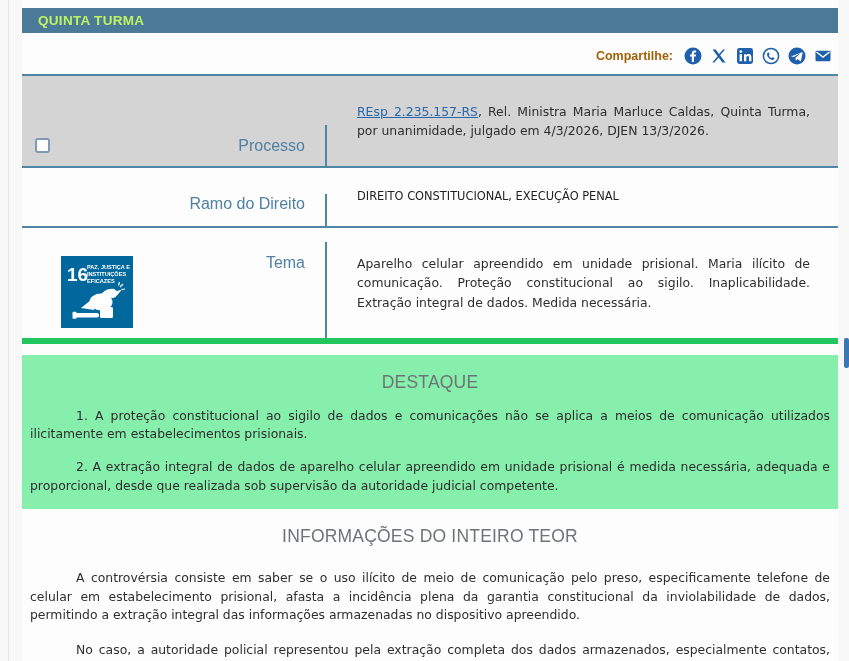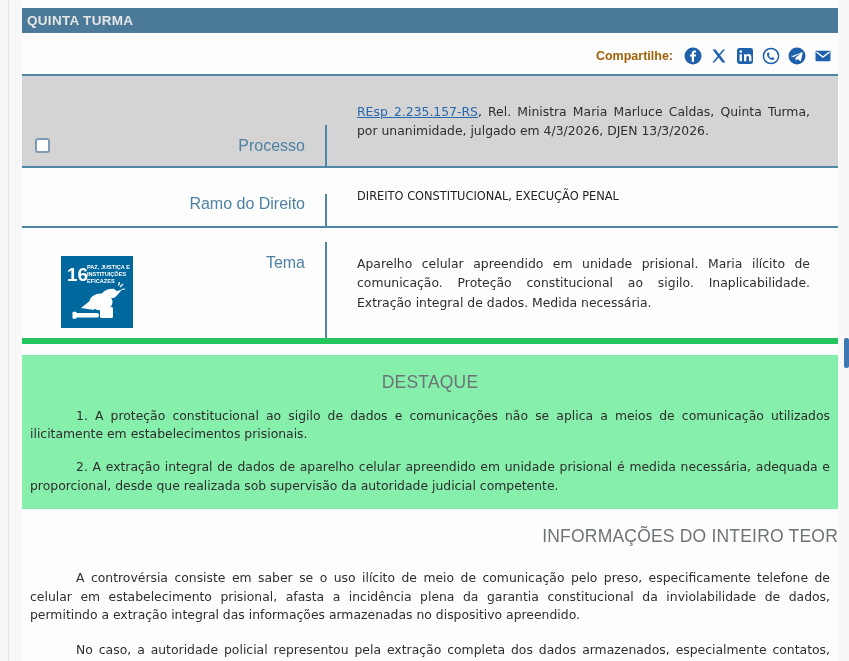--- a/index.html
+++ b/index.html
@@ -10,23 +10,23 @@
     -webkit-font-smoothing:antialiased;
   }
   .side-line{position:absolute;left:8px;top:0;bottom:0;width:1px;background:#e3e3e3;}
   .scroll-thumb{position:absolute;right:0;top:338px;width:5px;height:30px;background:#3c77b3;border-radius:2px;}
   .content{
     position:absolute;left:22px;top:0;width:816px;height:661px;
     background:#fdfdfd;overflow:hidden;
   }
   
   .topic-bar{
-    margin-top:8px;height:25px;background:#4a7a98;color:#e5e5e5;
+    margin-top:8px;height:25px;background:#4a7a98;color:#bef264;
     font-family:"Liberation Sans",sans-serif;font-weight:bold;font-size:13.5px;
-    line-height:25px;padding-left:5px;letter-spacing:.3px;
+    line-height:25px;padding-left:16px;letter-spacing:.3px;
   }
   
   .share-row{
     margin-top:13px;display:flex;justify-content:flex-end;align-items:center;
     padding-right:6px;gap:8px;height:19px;
   }
   .share-label{
     font-family:"Liberation Sans",sans-serif;font-weight:bold;font-size:12.5px;
     color:#a16207;margin-right:3px;
   }
@@ -67,21 +67,21 @@
     margin-top:11px;background:#86efac;padding:17px 8px 14px 8px;box-sizing:border-box;
   }
   .section-heading{
     font-family:"Liberation Sans",sans-serif;font-size:17.5px;color:#6e7476;
     text-align:center;margin:0 0 4px 0;font-weight:normal;letter-spacing:.2px;
   }
   .para{
     margin:14px 0 0 0;font-size:12.4px;line-height:1.5;color:#2e2e2e;
     text-align:justify;text-indent:46px;
   }
-  .teor-heading{margin-top:17px;text-align:right;}
+  .teor-heading{margin-top:17px;}
   .teor-body{padding:2px 8px 0 8px;}
   .teor-body .para{margin-top:16px;line-height:1.5;}
 </style>
 </head>
 <body>
 
 <div class="side-line"></div>
 
 <div class="content">
 

